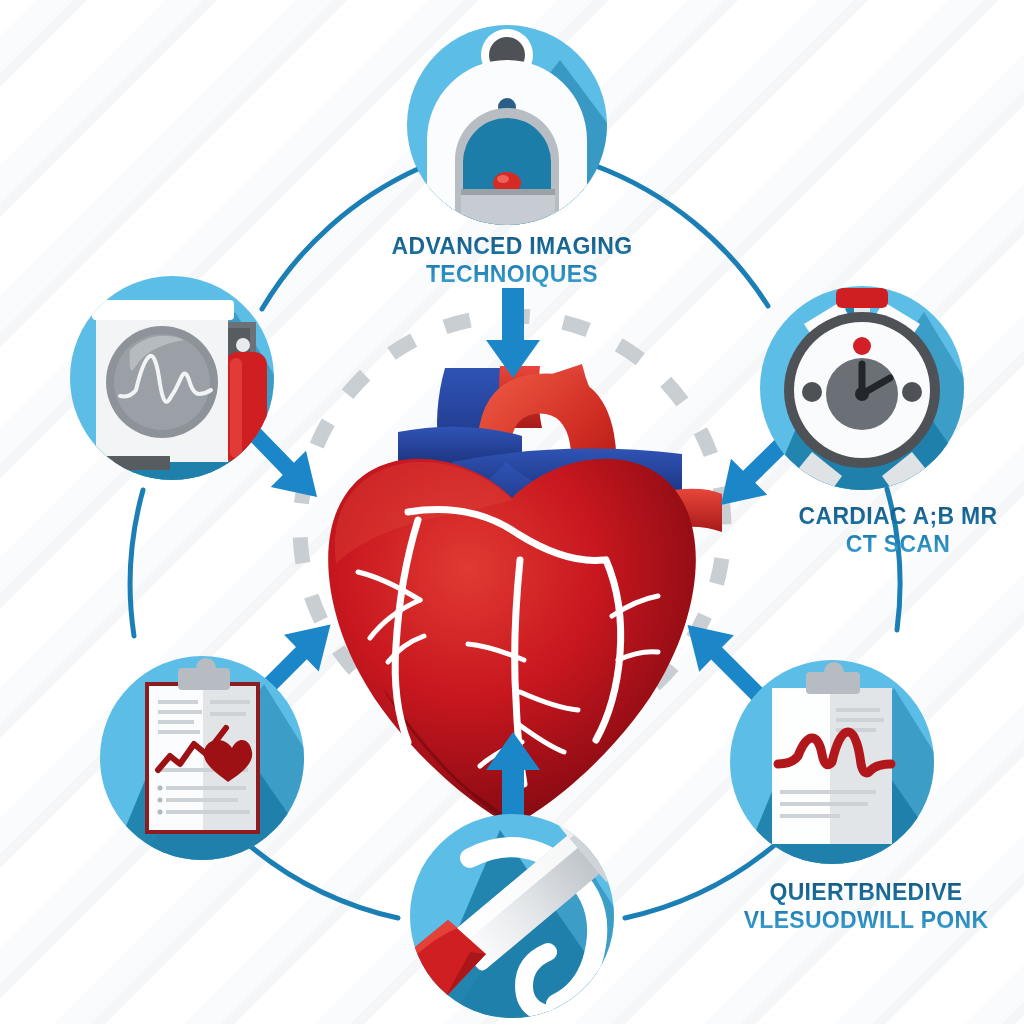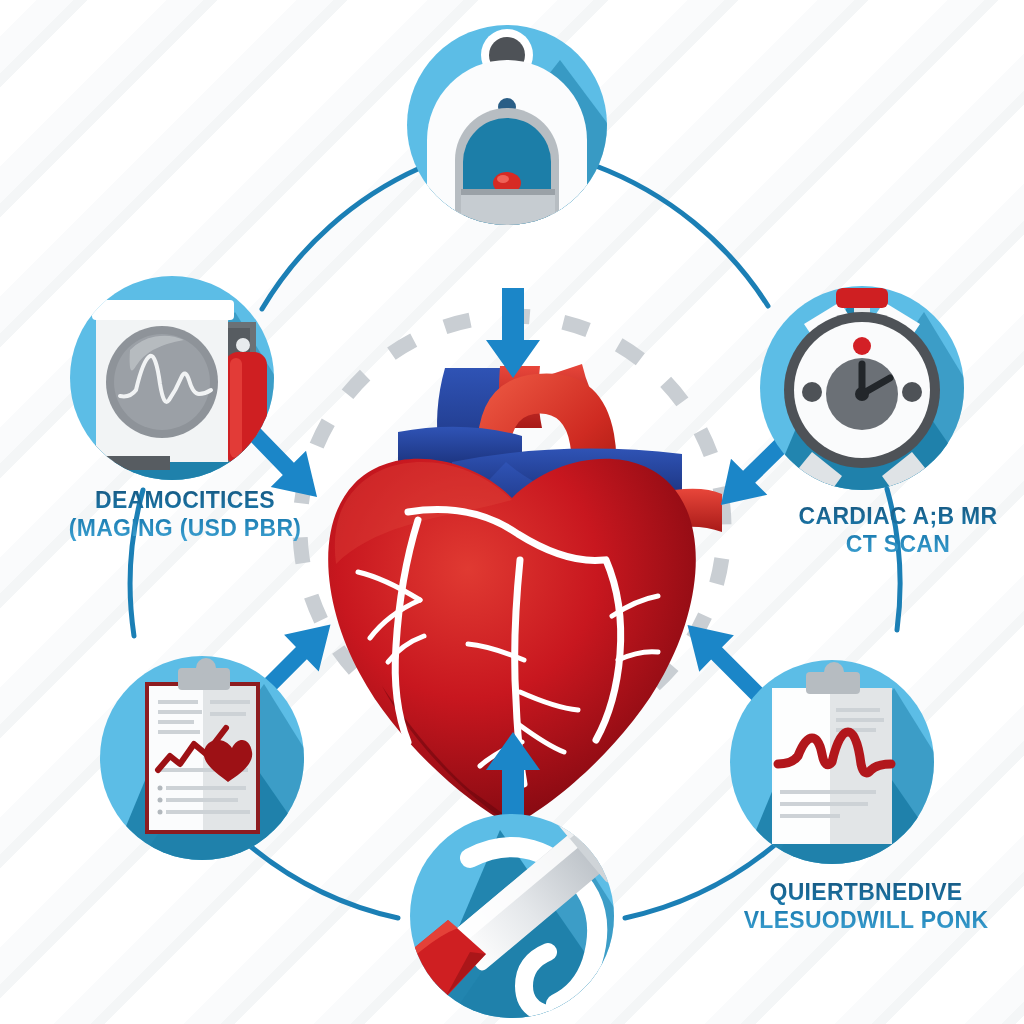--- a/index.html
+++ b/index.html
@@ -363,23 +363,23 @@
           <rect x="440" y="902" width="20" height="26" fill="#c4c9ce"></rect>
         </g>
 
         <path d="M448 920 l-56 46 q-26 22 -4 44 q22 22 46 0 l52 -56 z" fill="#cf1f22"></path>
         <path d="M448 920 l-56 46 q-20 16 -10 34 q8 -26 40 -50 q20 -16 36 -22 z" fill="#e94a3f" opacity="0.8"></path>
         <path d="M470 952 l16 2 -48 50 q-20 18 -36 4 q28 6 44 -12 z" fill="#8c0f13" opacity="0.55"></path>
       </g>
     </g>
   </svg>
 
-
-  <div class="node-label lbl-left">Deamocitices
-(Maging (Usd PBR)</div>
+  <div class="node-label lbl-top">Advanced Imaging
+Technoiques</div>
+
 
   <div class="node-label lbl-right">Cardiac A;b MR
 CT Scan</div>
 
 
   <div class="node-label lbl-bright">Quiertbnedive
 Vlesuodwill Ponk</div>
 
 </div>
 

